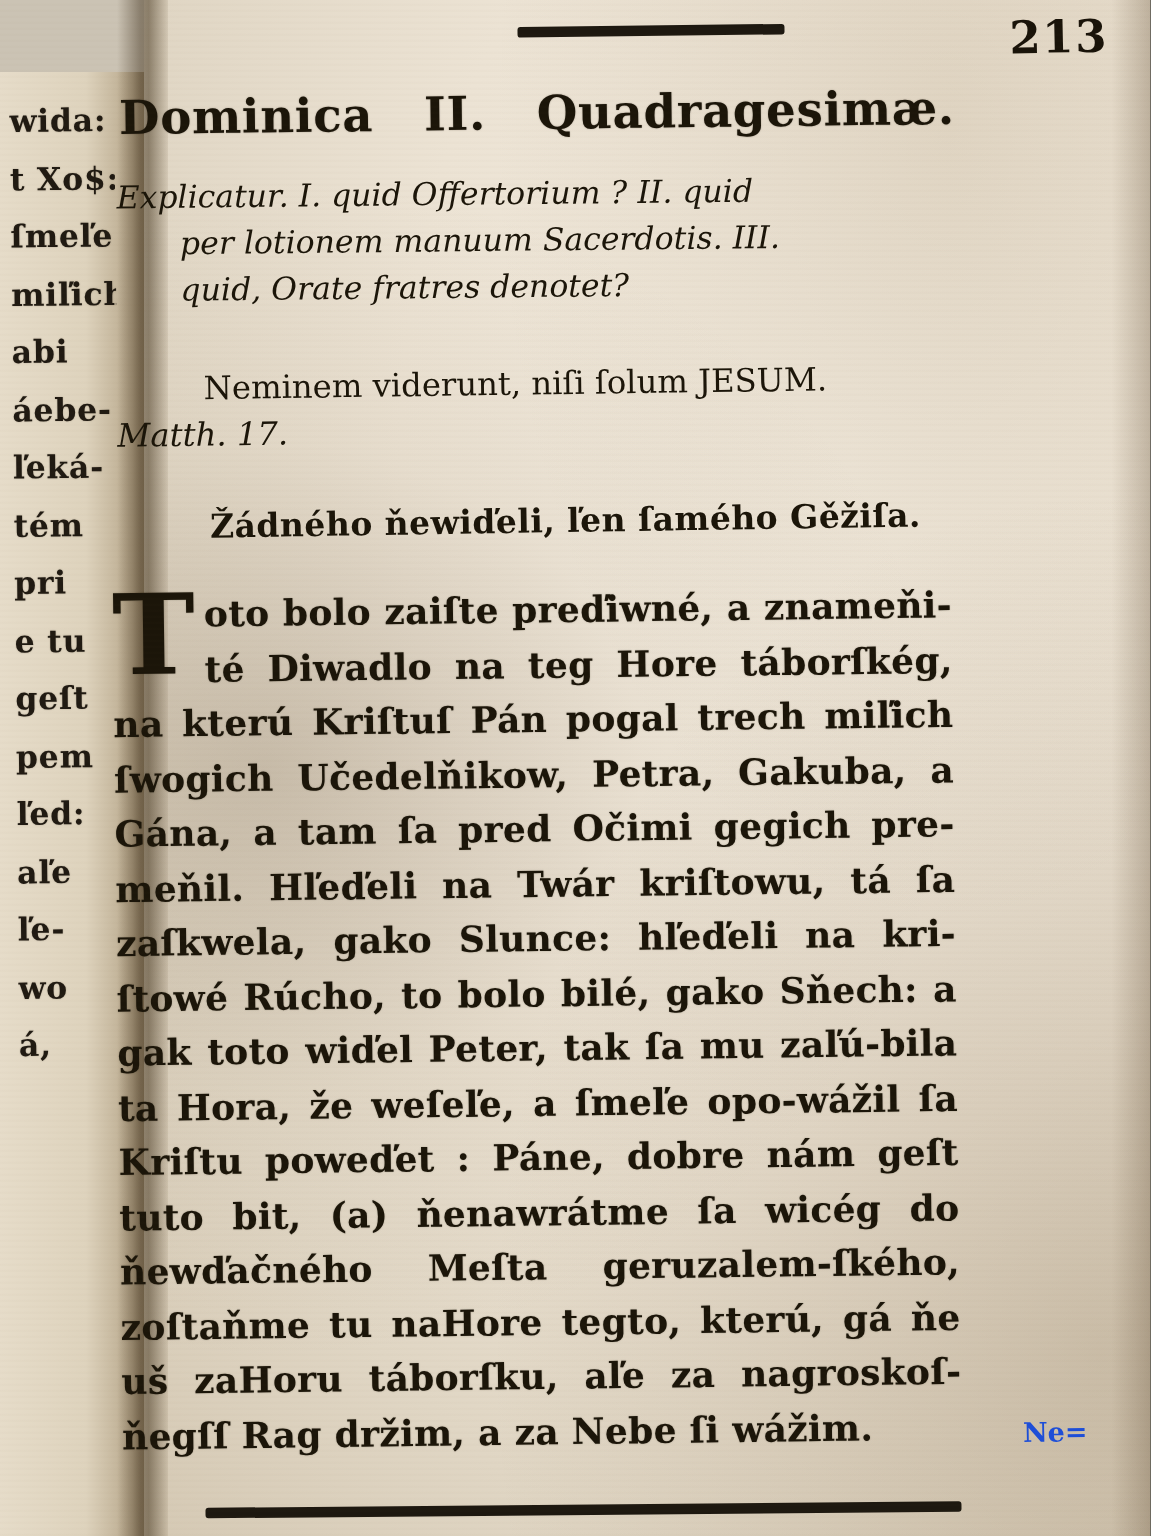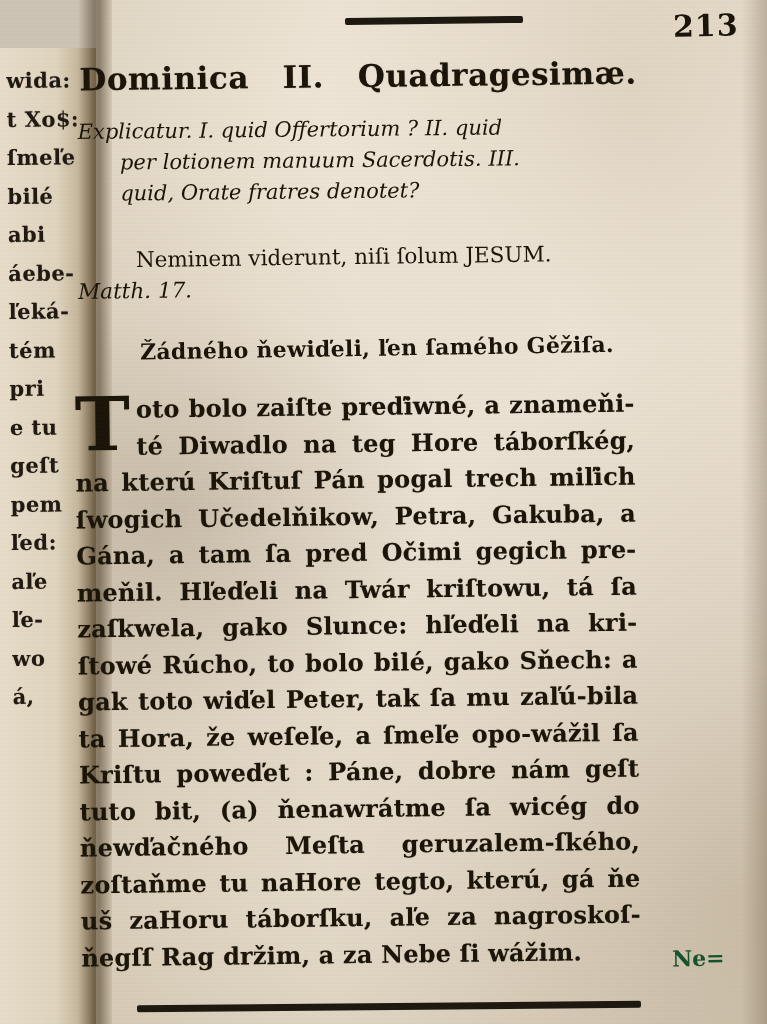--- a/index.html
+++ b/index.html
@@ -158,23 +158,23 @@
     font-size: 74px;
     line-height: 60px;
     font-weight: 700;
     margin: 2px 6px -4px 0;
     font-family: "DejaVu Serif", serif;
   }
   .catchword {
     position: absolute;
     right: 42px;
     top: 945px;
-    font-size: 22px;
-    font-weight: 600;
-    color: #14532d;
+    font-size: 18px;
+    font-weight: 600;
+    color: #1d4ed8;
     transform: rotate(-1deg);
   }
   .noise {
     position: absolute;
     inset: 0;
     pointer-events: none;
     opacity: 0.35;
     background-image:
       repeating-linear-gradient(0deg, rgba(120,95,60,0.05) 0px, rgba(120,95,60,0.05) 1px, rgba(0,0,0,0) 2px, rgba(0,0,0,0) 4px);
   }
@@ -188,21 +188,21 @@
 </head>
 <body>
 
 <div id="page">
 
   <div class="left-page">
     <div class="left-col">
       <div>wida:</div>
       <div>t Xo$:</div>
       <div>ſmeľe</div>
-      <div>bilé</div>
+      <div>miľich</div>
       <div>abi</div>
       <div>áebe-</div>
       <div>ľeká-</div>
       <div>tém</div>
       <div>pri</div>
       <div>e tu</div>
       <div>geſt</div>
       <div>pem</div>
       <div>ľed:</div>
       <div>aľe</div>

